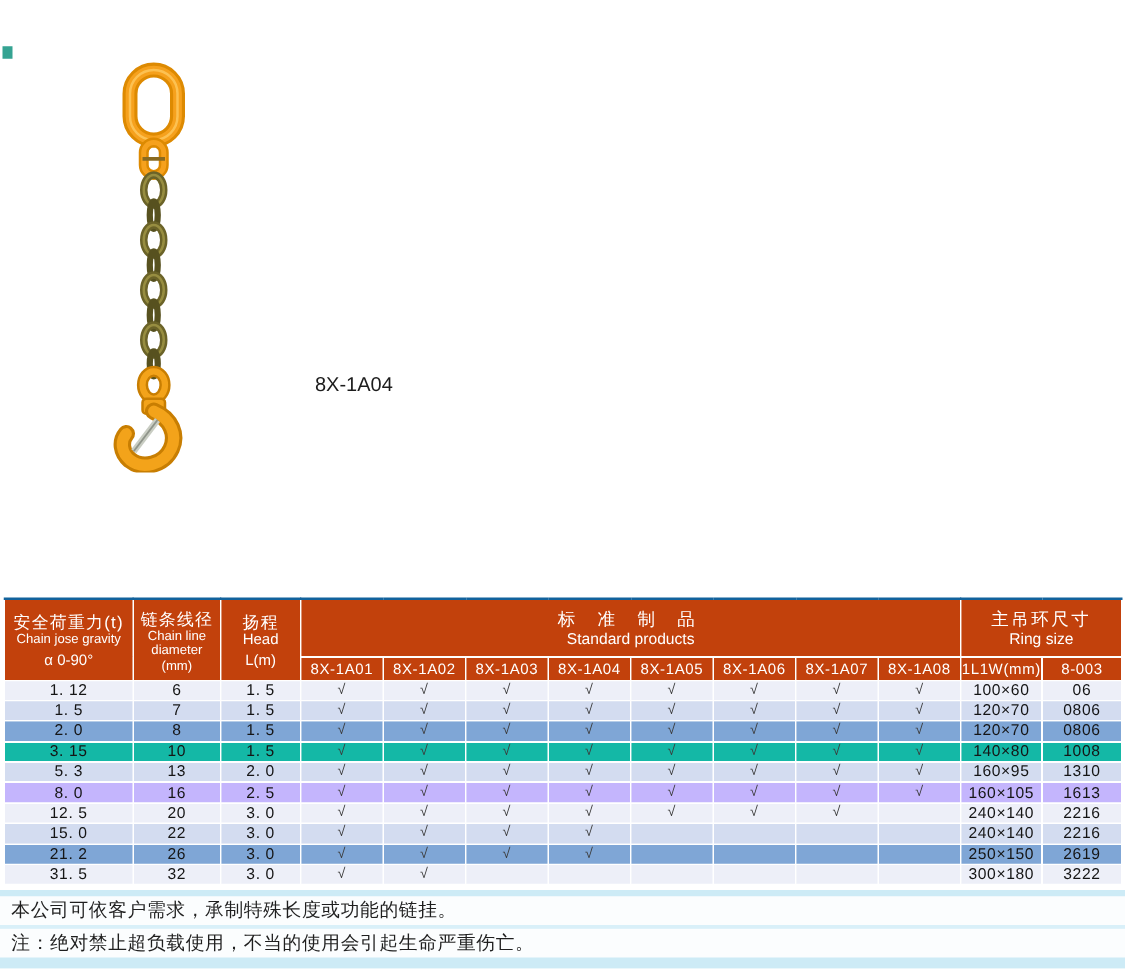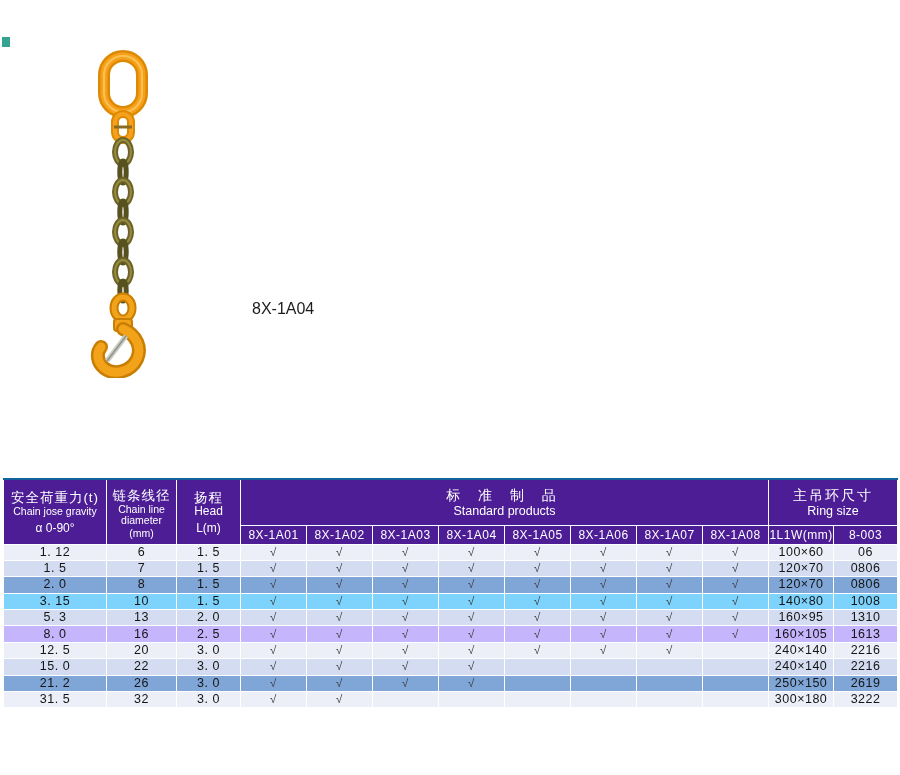--- a/index.html
+++ b/index.html
@@ -6,21 +6,21 @@
   .page{position:relative;width:900px;height:775px;background:#ffffff;overflow:hidden;
         font-family:"Liberation Sans","DejaVu Sans",sans-serif;color:#111;}
   .corner-mark{position:absolute;left:2px;top:37px;width:8px;height:10px;background:#35a392;}
   .illus{position:absolute;left:58px;top:36px;}
   .product-code{position:absolute;left:252px;top:300px;font-size:16px;color:#1c1c1c;}
   .product-desc{position:absolute;left:252px;top:330px;font-size:15.5px;color:#1c1c1c;}
 
   table.spec{position:absolute;left:3px;top:478px;width:894px;border-collapse:collapse;
              table-layout:fixed;border-top:2px solid #12629c;}
   table.spec th,table.spec td{border:1.5px solid #ffffff;padding:0;text-align:center;overflow:hidden;}
-  table.spec thead th{background:#4c1d95;color:#ffffff;font-weight:normal;vertical-align:middle;}
+  table.spec thead th{background:#c2410c;color:#ffffff;font-weight:normal;vertical-align:middle;}
   tr.hdr-main{height:46px;}
   tr.hdr-sub{height:19px;}
   tr.hdr-sub th{font-size:12px;letter-spacing:0.5px;}
   .h-zh{font-size:13.5px;letter-spacing:1px;line-height:17px;padding-top:2px;}
   .h-en{font-size:10.5px;line-height:11px;}
   .h-sub{font-size:12px;line-height:16px;padding-top:3px;}
   .h-g-zh{font-size:14px;letter-spacing:7px;line-height:18px;text-align:center;}
   .h-g-en{font-size:12.5px;line-height:14px;}
   tbody td{height:15.4px;font-size:12.5px;line-height:15px;color:#151515;letter-spacing:0.5px;}
   tbody td.chk{font-size:11.5px;color:#3c3c3c;}
@@ -171,21 +171,21 @@
           <td class="chk">√</td>
           <td class="chk">√</td>
           <td class="chk">√</td>
           <td class="chk">√</td>
           <td class="chk">√</td>
           <td class="chk">√</td>
           <td class="chk">√</td>
           <td>120×70</td>
           <td>0806</td>
         </tr>
-        <tr style="background: #7dd3fc;">
+        <tr style="background: #14b8a6;">
           <td>3. 15</td>
           <td>10</td>
           <td>1. 5</td>
           <td class="chk">√</td>
           <td class="chk">√</td>
           <td class="chk">√</td>
           <td class="chk">√</td>
           <td class="chk">√</td>
           <td class="chk">√</td>
           <td class="chk">√</td>
@@ -279,14 +279,20 @@
           <td class="chk"></td>
           <td class="chk"></td>
           <td class="chk"></td>
           <td class="chk"></td>
           <td>300×180</td>
           <td>3222</td>
         </tr>
       </tbody>
   </table>
 
+  <div class="notes">
+    <div class="note-gap"></div>
+    <div class="note-row">本公司可依客户需求，承制特殊长度或功能的链挂。</div>
+    <div class="note-gap2"></div>
+    <div class="note-row">注：绝对禁止超负载使用，不当的使用会引起生命严重伤亡。</div>
+  </div>
 
 </div>
 
 </body></html>

